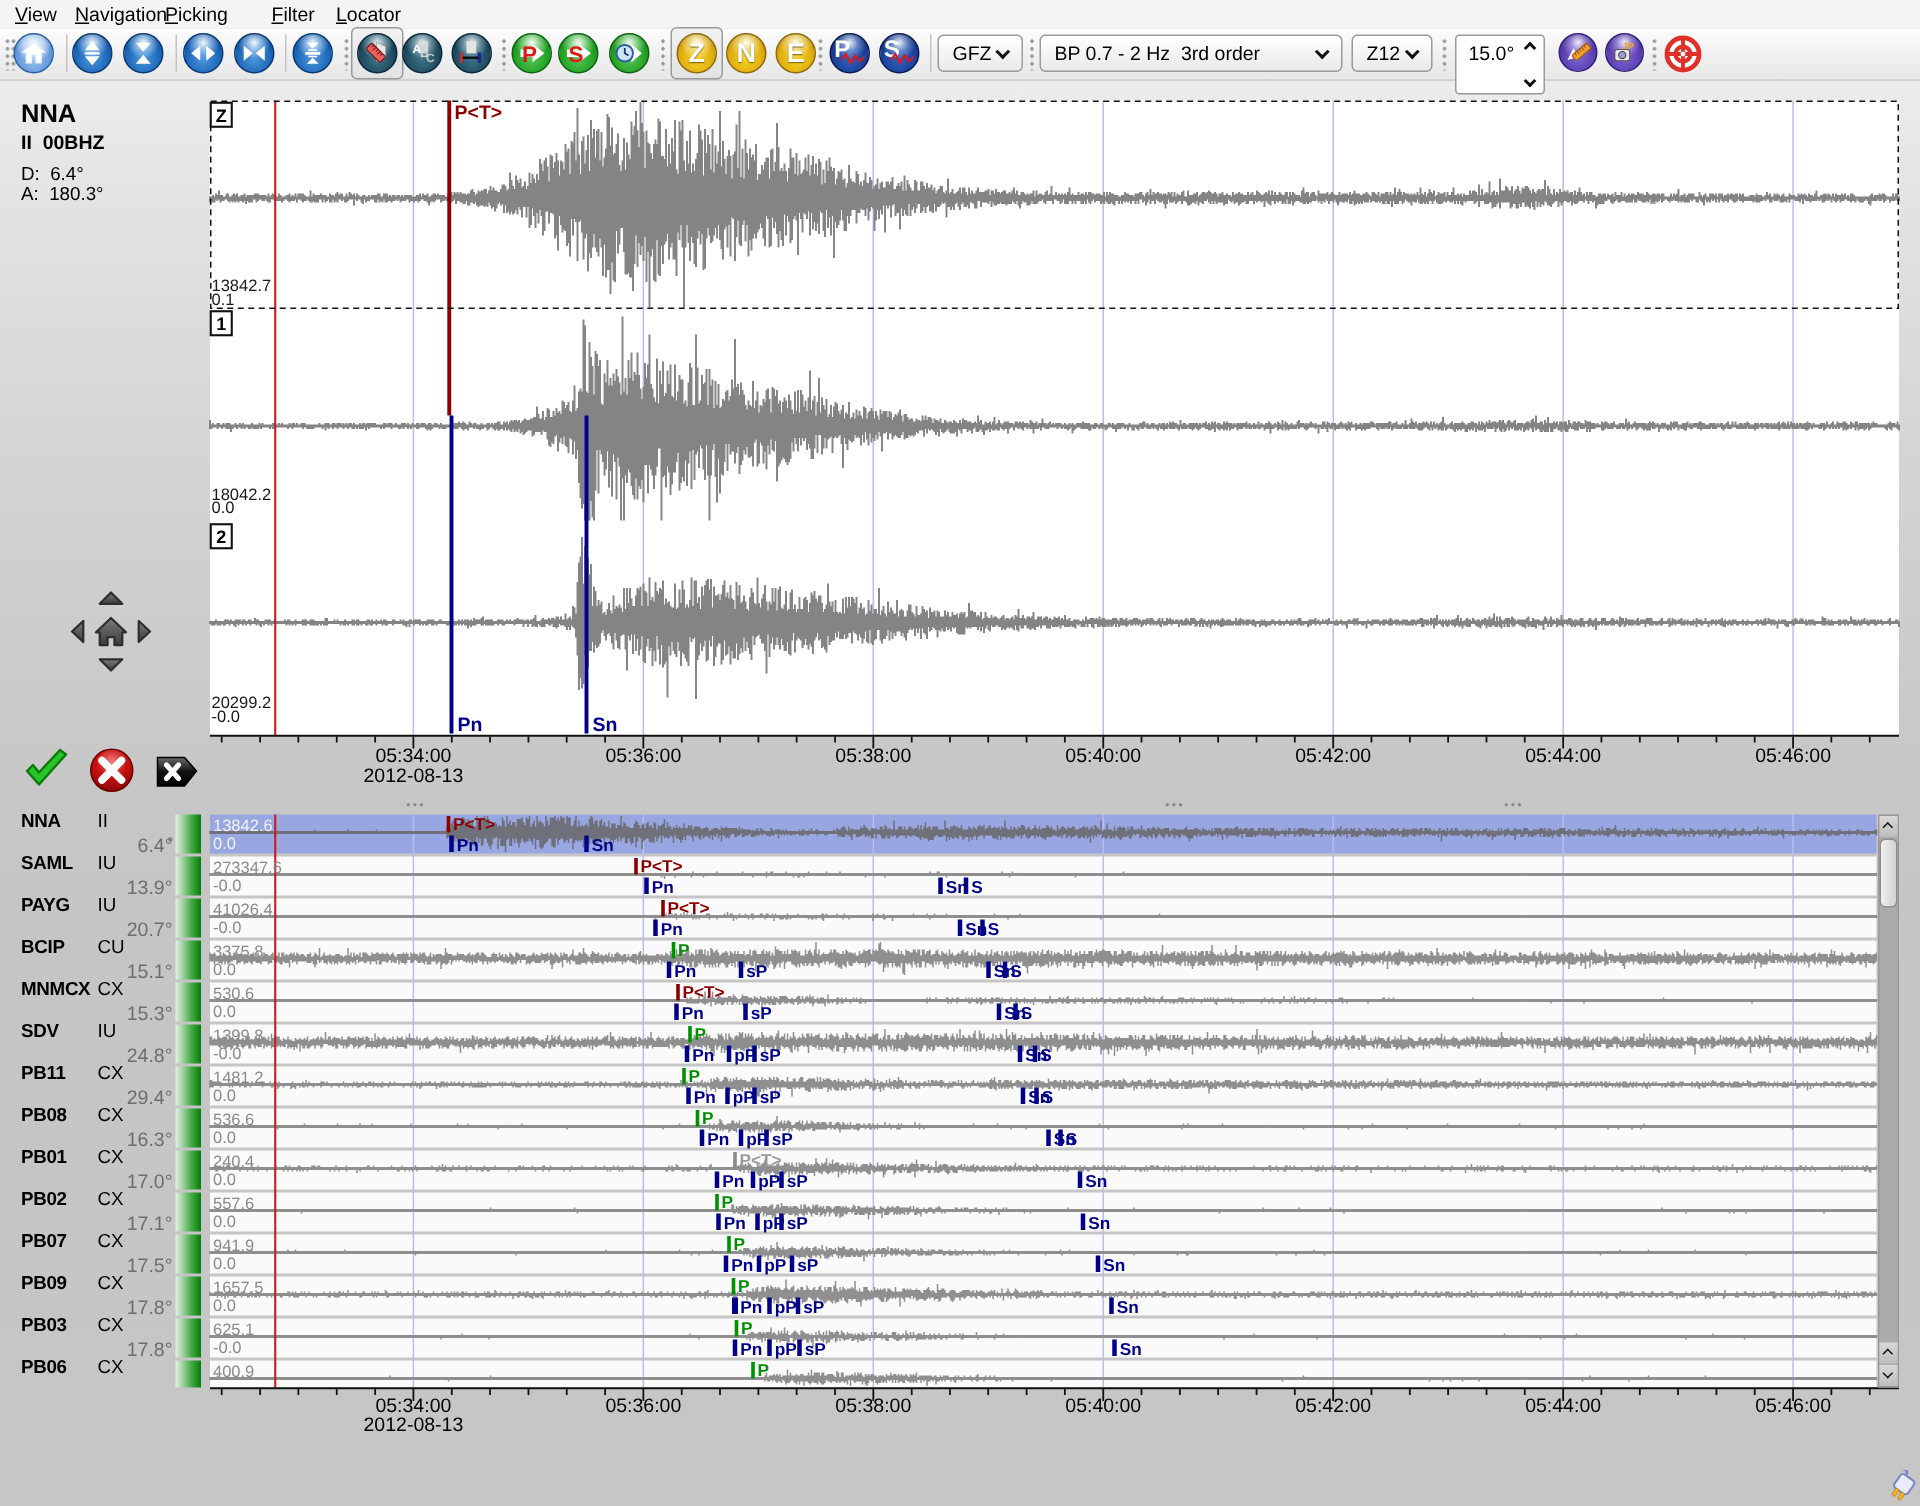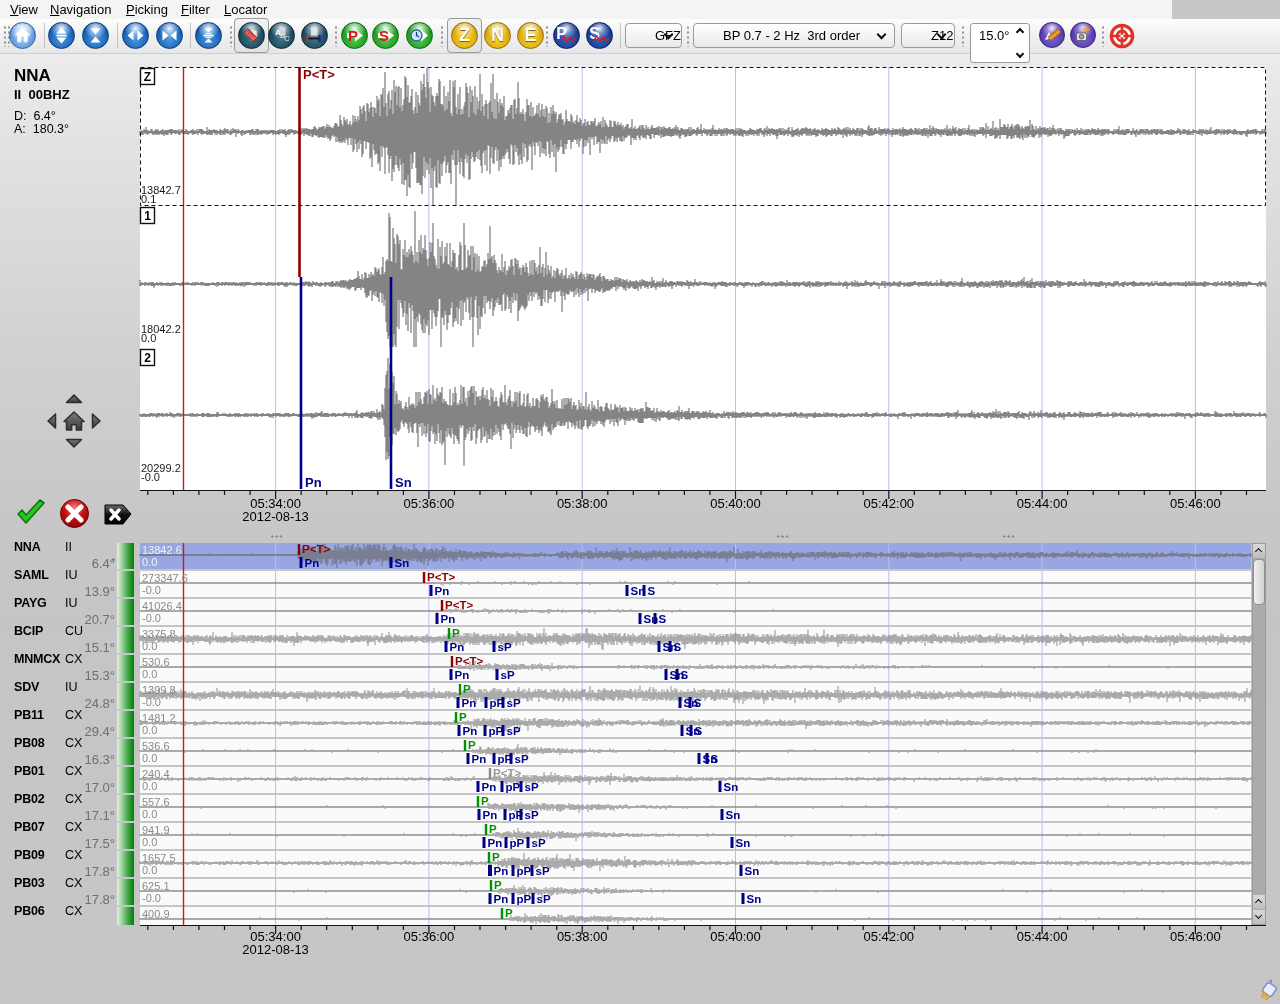--- a/index.html
+++ b/index.html
@@ -3,21 +3,21 @@
 <meta charset="utf-8">
 <style>
 * { margin:0; padding:0; box-sizing:border-box; }
 html,body { width:1280px; height:1004px; overflow:hidden; font-family:"Liberation Sans",sans-serif; }
 .abs { position:absolute; }
 body { position:relative; background:#c6c6c6; }
 
 
 #mainbg { left:0; top:54px; width:1280px; height:950px;
   background:linear-gradient(180deg,#ececec 0px,#e3e3e3 80px,#d2d2d2 280px,#c7c7c7 460px,#c5c5c5 560px,#c6c6c6 100%); }
-#menubar { left:0; top:0; width:1172px; height:19px; background:#f4f4f4; font-size:13px; color:#000; }
+#menubar { left:0; top:0; width:1280px; height:19px; background:#f4f4f4; font-size:13px; color:#000; }
 .mitem { position:absolute; top:2px; }
 .mitem u { text-decoration:underline; }
 #toolbar { left:0; top:19px; width:1280px; height:35px;
   background:linear-gradient(180deg,#fdfdfd,#efefef 55%,#e7e7e7); border-bottom:1px solid #cfcfcf; }
 
 
 .cb { position:absolute; top:22px; width:27px; height:27px; border-radius:50%; }
 .cb.blue { background:radial-gradient(circle at 50% 22%, rgba(255,255,255,.95) 0%, rgba(210,235,255,.55) 22%, rgba(255,255,255,0) 46%),
   radial-gradient(circle at 50% 65%, #4e97dd 0%, #1b66b8 55%, #0c3f86 95%); border:1.5px solid #0b3a72; }
 .cb.lblue { background:radial-gradient(circle at 50% 25%, rgba(255,255,255,.98) 0%, rgba(225,240,255,.7) 30%, rgba(255,255,255,0) 55%),
@@ -36,21 +36,21 @@
   background:linear-gradient(180deg,#f2f2f2,#e2e2e2); }
 .glyph { position:absolute; color:#fff; font-weight:bold; text-align:center; }
 .sep { position:absolute; top:23px; width:1px; height:25px; background:#c4c4c4; }
 .handle { position:absolute; top:25px; width:4px; height:22px;
   background-image:radial-gradient(circle, #9a9a9a 1px, rgba(0,0,0,0) 1.3px); background-size:4px 5px; }
 .handle2 { width:8px; }
 
 
 .dd { position:absolute; top:23px; height:25px; background:linear-gradient(180deg,#ffffff,#f2f2f2 60%,#e9e9e9);
   border:1px solid #9a9a9a; border-radius:4px; font-size:13px; color:#000; }
-.dd .t { position:absolute; left:9px; top:4px; white-space:pre;margin-left:20px; }
+.dd .t { position:absolute; left:9px; top:4px; white-space:pre; }
 .dd .ar { position:absolute; right:9px; top:7px; width:7px; height:7px; border-right:2px solid #111; border-bottom:2px solid #111; transform:rotate(45deg); }
 .spin { position:absolute; top:23px; height:40px; background:#fff; border:1px solid #9a9a9a; border-radius:3px; font-size:13px; }
 
 
 #stbig { left:14px; top:66px; font-size:17px; font-weight:bold; color:#000; }
 #stchan { left:14px; top:87px; font-size:13px; color:#000;font-weight:bold; }
 #stD { left:14px; top:109px; font-size:12.5px; color:#000; }
 #stA { left:14px; top:122px; font-size:12.5px; color:#000; }
 
 
@@ -83,21 +83,21 @@
 .hdots { position:absolute; top:535px; width:13px; height:3px;
   background-image:radial-gradient(circle,#878787 1px,rgba(0,0,0,0) 1.3px); background-size:4.4px 3px; }
 </style>
 </head>
 <body>
 <div id="mainbg" class="abs"></div>
 
 <div id="menubar" class="abs">
   <span class="mitem" style="left:10px"><u>V</u>iew</span>
   <span class="mitem" style="left:50px"><u>N</u>avigation</span>
-  <span class="mitem" style="left:126px"><u>P</u>icking</span>
+  <span class="mitem" style="left:110px"><u>P</u>icking</span>
   <span class="mitem" style="left:181px"><u>F</u>ilter</span>
   <span class="mitem" style="left:224px"><u>L</u>ocator</span>
 </div>
 
 <div id="toolbar" class="abs"></div>
 <div class="handle handle2" style="left:3px"></div>
 
 <div class="cb lblue" style="left:9px"></div>
 <svg class="abs" style="left:13px;top:26px" width="19" height="19">
     <path d="M9.5 2 L17 9 L14.5 9 L14.5 16 L11 16 L11 10.5 L8 10.5 L8 16 L4.5 16 L4.5 9 L2 9 Z" fill="#fff" stroke="#e8f0fa" stroke-width="0.8"></path>

